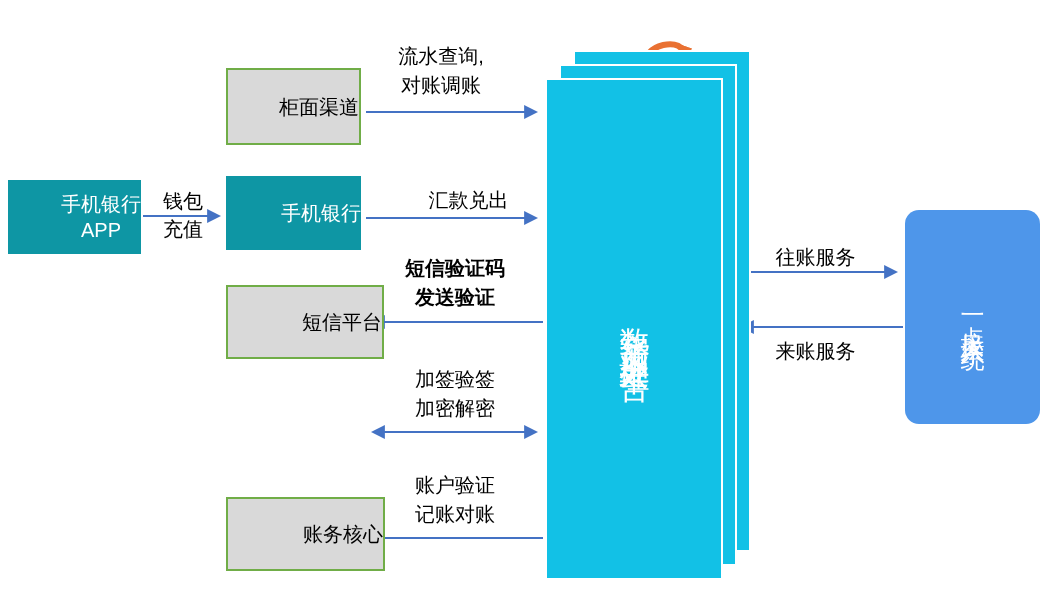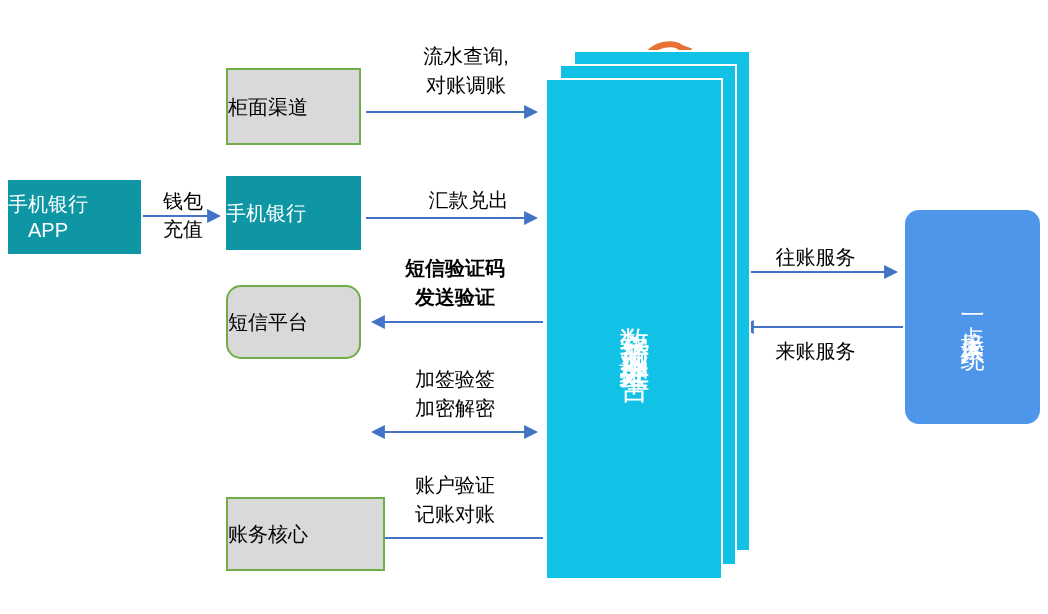--- a/index.html
+++ b/index.html
@@ -1,21 +1,21 @@
 <!DOCTYPE html>
 <html><head>
 <meta charset="utf-8">
 <style>
   * { margin:0; padding:0; box-sizing:border-box; }
   html,body { background:#ffffff; }
   body { font-family:"Liberation Sans","DejaVu Sans",sans-serif; }
   .canvas { position:relative; width:1048px; height:614px; background:#ffffff; overflow:hidden; }
 
   .box {
-    position:absolute; display:flex; align-items:center; justify-content:flex-start;
+    position:absolute; display:flex; align-items:center; justify-content:flex-end;
     text-align:center; font-size:20px; color:#000; line-height:26px;
   }
   .gray { background:#d9d9d9; border:2px solid #70ad47; }
   .teal { background:#0e96a4; color:#ffffff; }
 
   .layer { position:absolute; background:#12c1e6; border:2px solid #ffffff;
            display:flex; align-items:center; justify-content:center; }
 
   .access {
     position:absolute; background:#4e96ea; border-radius:14px; color:#ffffff;
@@ -73,39 +73,39 @@
   </div>
 
   <div class="box gray" style="left:226px;top:68px;width:135px;height:77px;">
     <span>柜面渠道</span>
   </div>
 
   <div class="box teal" style="left:226px;top:176px;width:135px;height:74px;">
     <span>手机银行</span>
   </div>
 
-  <div class="box gray" style="left:226px;top:285px;width:135px;height:74px;border-radius:15px;">
+  <div class="box gray" style="left:226px;top:285px;width:158px;height:74px;">
     <span>短信平台</span>
   </div>
 
 
   <div class="box gray" style="left:226px;top:497px;width:159px;height:74px;">
     <span>账务核心</span>
   </div>
 
   <div class="access" style="left:905px;top:210px;width:135px;height:214px;">
     <span class="vtext access-text">一点接入系统</span>
   </div>
 
   <div class="lbl" style="left:144px;top:187px;width:78px;line-height:28px;">
     <span>钱包</span><br>
     <span>充值</span>
   </div>
 
-  <div class="lbl" style="left:396px;top:42px;width:140px;">
+  <div class="lbl" style="left:371px;top:42px;width:140px;">
     <span>流水查询,</span><br>
     <span>对账调账</span>
   </div>
 
   <div class="lbl" style="left:406px;top:186px;width:125px;">
     <span>汇款兑出</span>
   </div>
 
   <div class="lbl" style="left:385px;top:254px;width:140px;font-weight:bold;">
     <span>短信验证码</span><br>

